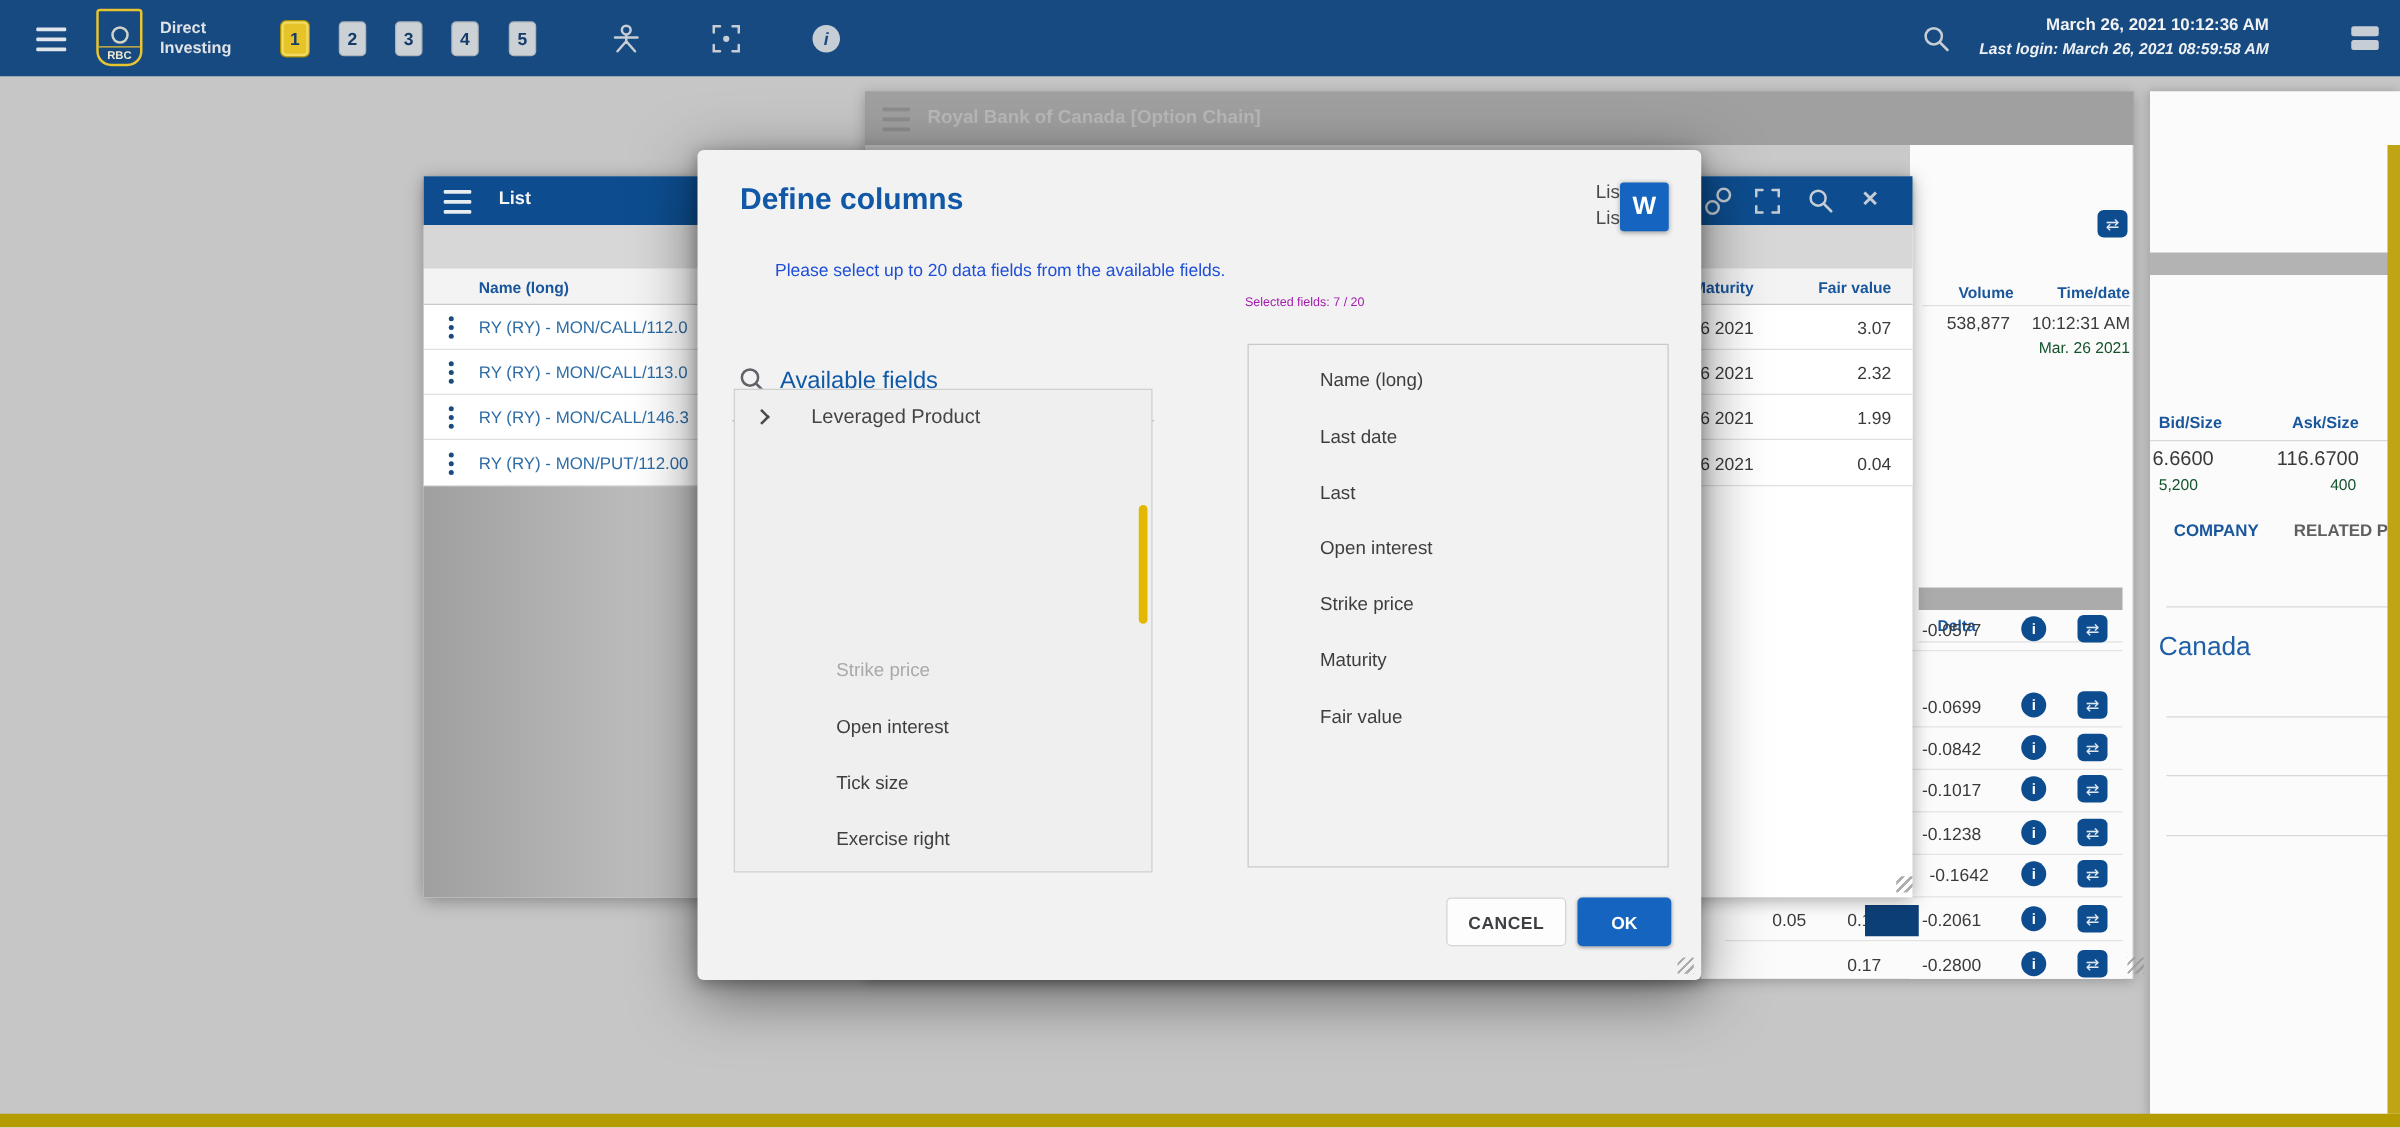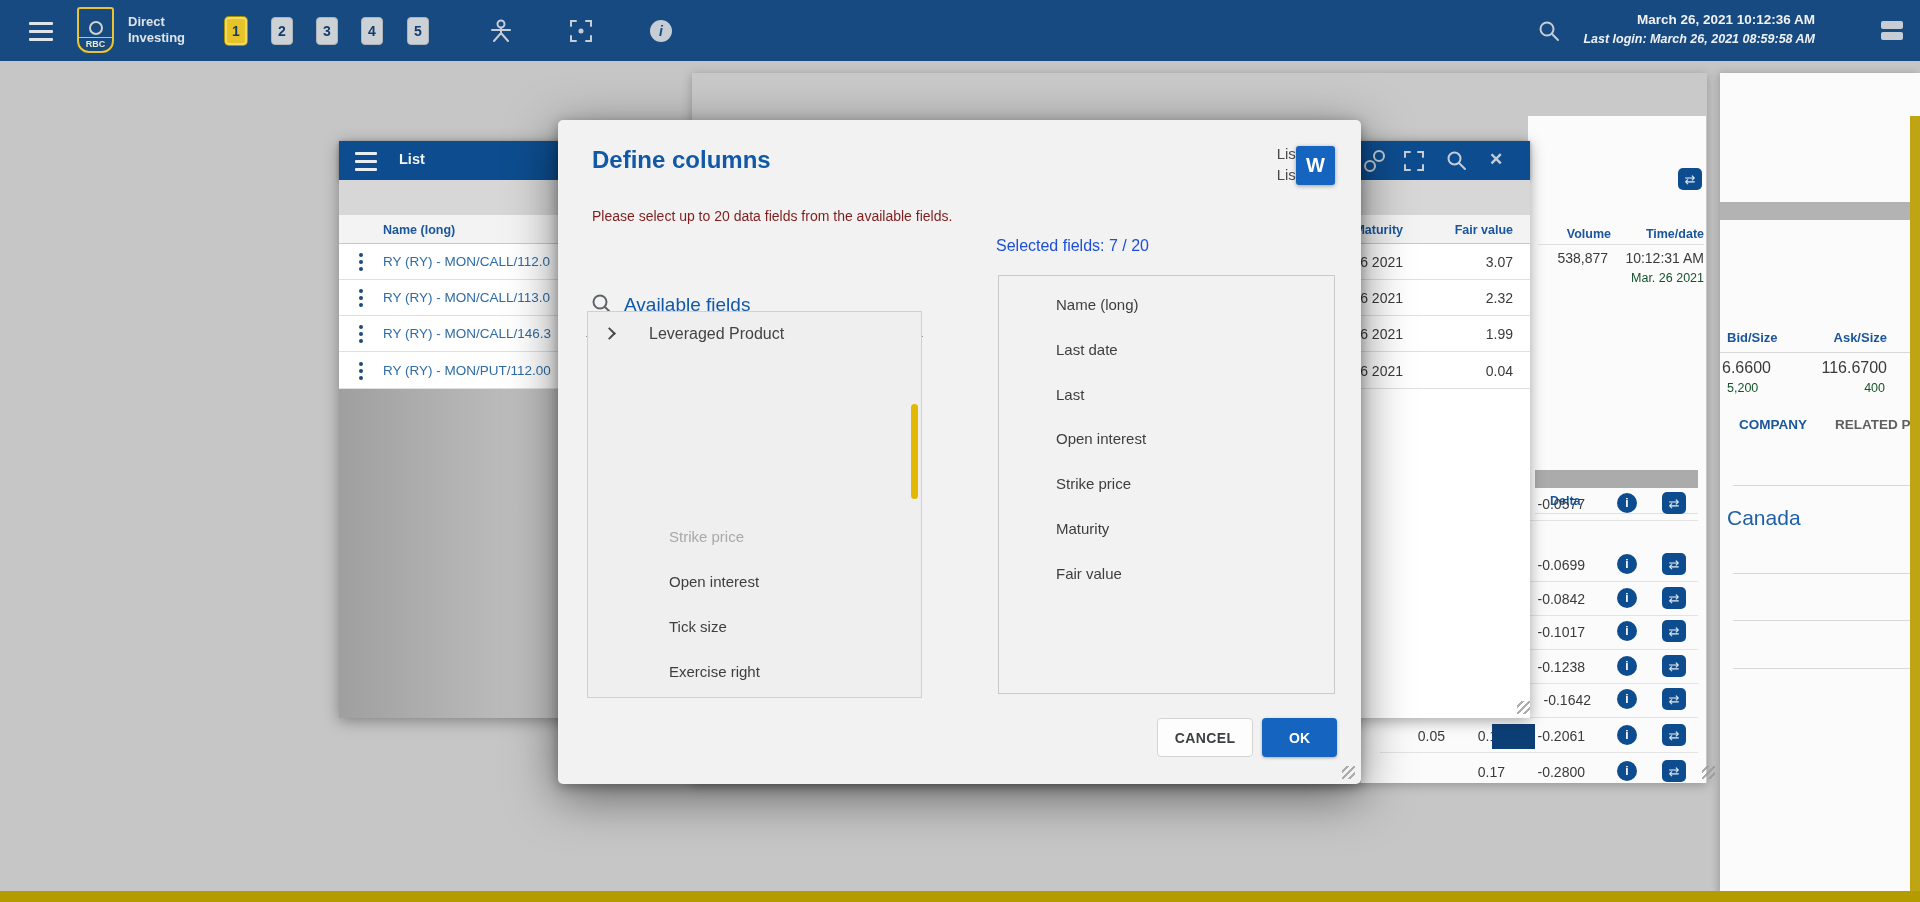--- a/index.html
+++ b/index.html
@@ -46,34 +46,34 @@
   .info-btn { width:20px; height:20px; border-radius:50%; background:#0d4d8f; color:#fff; font-size:12px; font-weight:bold;
               display:flex; align-items:center; justify-content:center; }
   .swap-btn { width:24px; height:22px; border-radius:5px; background:#0d4d8f; color:#dfe7ef; font-size:13px;
               display:flex; align-items:center; justify-content:center; }
   .rz { width:13px; height:13px; background:repeating-linear-gradient(135deg, transparent 0 3px, #9a9a9a 3px 5px); opacity:.8; }
 
   
   .modal { left:558px; top:120px; width:803px; height:664px; background:#f2f2f2; border-radius:5px;
            box-shadow:0 12px 50px rgba(0,0,0,.5), 0 3px 12px rgba(0,0,0,.3); z-index:50; }
   .m-title { color:#1158a7; font-size:24px; font-weight:600; }
-  .m-sub { color:#7f1d1d; font-size:14px; }
+  .m-sub { color:#1d4ed8; font-size:14px;margin-left:28px; }
   .m-avail { color:#1158a7; font-size:19px; }
   .m-underline { height:1px; background:#9a9a9a; }
   .m-listbox { border:1px solid #d0d0d0; background:#efefef; overflow:hidden; }
   .tree-lbl { color:#444; font-size:16px; }
   .tree-sel { background:#0a60b4; border:3px solid #eca800; }
   .tree-sel .tree-lbl { color:#fff; font-weight:bold; }
   .chev { display:inline-block; width:9px; height:9px; border-right:2.5px solid #4a4a4a; border-bottom:2.5px solid #4a4a4a; }
   .chev-right { transform:rotate(-45deg); }
   .chev-down { transform:rotate(45deg); border-color:#fff; }
   .child-lbl { color:#3e3e3e; font-size:15px; }
   .child-lbl.disabled { color:#a9a9a9; }
   .m-scroll { width:7px; border-radius:4px; background:#e3b800; }
-  .m-selcount { color:#1d4ed8; font-size:16px;text-align:center; }
+  .m-selcount { color:#a21caf; font-size:10px;text-align:center; }
   .m-selpanel { border:1px solid #c9c9c9; background:#f2f2f2; }
   .sel-item { color:#3e3e3e; font-size:15px; }
   .btn-cancel { background:#fdfdfd; border:1px solid #d4d4d4; border-radius:4px; color:#3c4043; font-weight:bold;
                 font-size:14px; letter-spacing:.4px; display:flex; align-items:center; justify-content:center; }
   .btn-ok { background:#1565c0; border-radius:4px; color:#fff; font-weight:bold; font-size:14px;
             display:flex; align-items:center; justify-content:center; box-shadow:0 1px 3px rgba(0,0,0,.3); }
   .linked-lbl { color:#4a4a4a; font-size:15px; line-height:21px; }
   .w-badge { background:#1565c0; border-radius:3px; color:#fff; font-size:20px; font-weight:bold;
              display:flex; align-items:center; justify-content:center; box-shadow:0 1px 4px rgba(0,0,0,.35); }
 
@@ -131,20 +131,28 @@
     </svg>
     <div class="abs tb-date" style="right:105px;top:12px;width:300px;">March 26, 2021 10:12:36 AM</div>
     <div class="abs tb-login" style="right:105px;top:32px;width:320px;">Last login: March 26, 2021 08:59:58 AM</div>
     <div class="abs cards" style="left:1881px;top:21px;">
         <i></i>
         <i></i>
       </div>
   </div>
 
   <div class="abs winA-body" style="left:692px;top:73px;width:1015px;height:710px;z-index:1;"></div>
+  <div class="abs winA-title" style="left:692px;top:73px;width:1015px;height:43px;z-index:2;">
+    <div class="abs hamb hamb-dark" style="left:14px;top:13px;">
+        <span></span>
+        <span></span>
+        <span></span>
+      </div>
+    <div class="abs ttl" style="left:50px;top:12px;">Royal Bank of Canada [Option Chain]</div>
+  </div>
 
   <div class="abs white-panel" style="left:1528px;top:116px;width:178px;height:667px;z-index:2;"></div>
   <div class="abs white-panel" style="left:1361px;top:718px;width:337px;height:65px;z-index:2;"></div>
 
   <div class="abs swap-btn" style="left:1678px;top:168px;z-index:3;">⇄</div>
 
   <div class="abs col-head r" style="right:309px;top:227px;width:80px;z-index:3;">Volume</div>
   <div class="abs col-head r" style="right:216px;top:227px;width:80px;z-index:3;">Time/date</div>
   <div class="abs row-sep" style="left:1538px;top:244px;width:166px;z-index:3;"></div>
   <div class="abs cell r" style="right:312px;top:250px;width:80px;z-index:3;">538,877</div>

